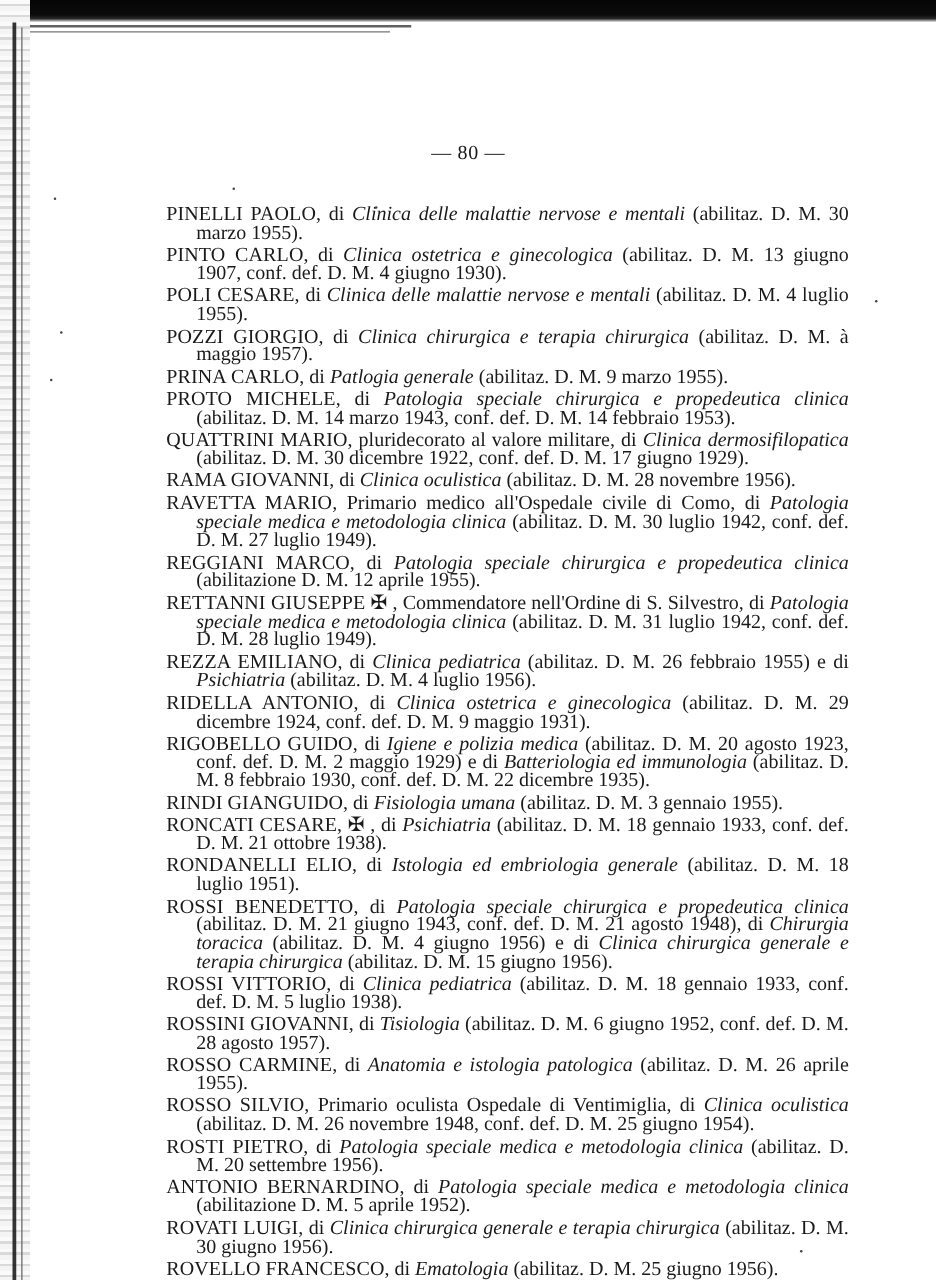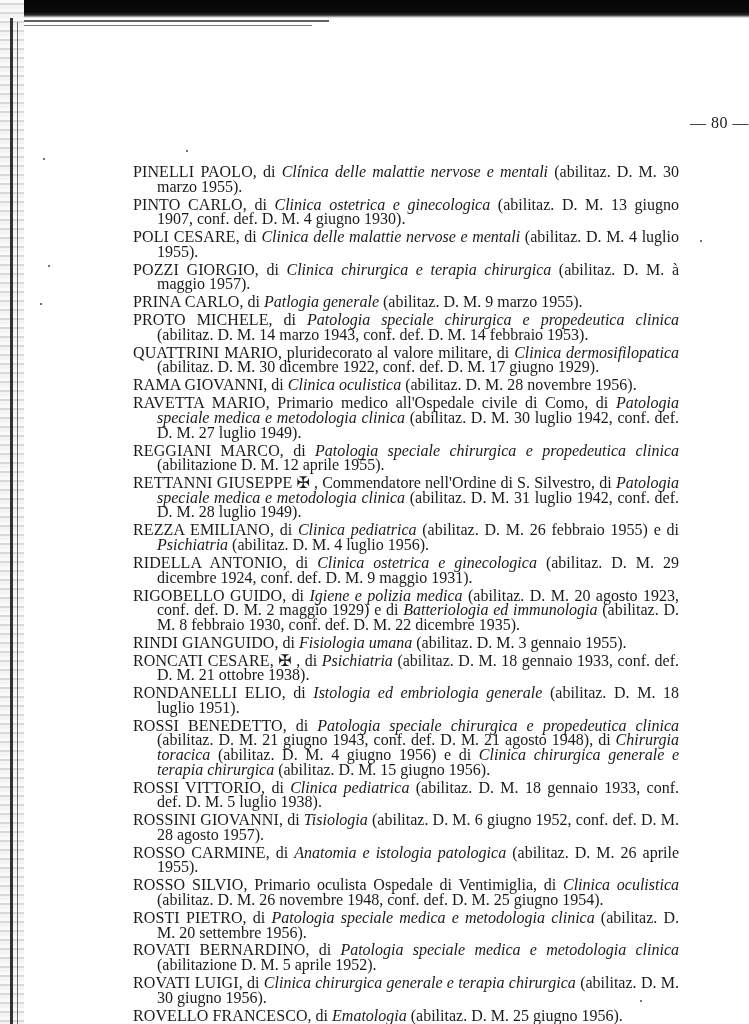--- a/index.html
+++ b/index.html
@@ -26,21 +26,21 @@
   }
   .left-edge::before {
     content: ""; position: absolute; left: 10px; top: 18px; width: 3px; height: 1006px;
     background: #111; opacity: .85;
   }
   .left-edge::after {
     content: ""; position: absolute; left: 17px; top: 22px; width: 1px; height: 1002px;
     background: #666;
   }
   .page-number {
-    position: absolute; left: 0; top: 114px; width: 749px; text-align: right;
+    position: absolute; left: 0; top: 114px; width: 749px; text-align: center;
     font-size: 16px; letter-spacing: .5px;
   }
   .entries {
     position: absolute; left: 133px; top: 165px; width: 546px;
     font-size: 16px; line-height: 14.6px;
   }
   .entry {
     text-align: justify; text-align-last: left;
     padding-left: 24px; text-indent: -24px;
     margin: 0 0 3.4px 0;
@@ -77,21 +77,21 @@
     <p class="entry"><span class="name">RIGOBELLO GUIDO</span><span>, di </span><i>Igiene e polizia medica</i><span> (abilitaz. D. M. 20 agosto 1923, conf. def. D. M. 2 maggio 1929) e di </span><i>Batteriologia ed immunologia</i><span> (abilitaz. D. M. 8 febbraio 1930, conf. def. D. M. 22 dicembre 1935).</span></p>
     <p class="entry"><span class="name">RINDI GIANGUIDO</span><span>, di </span><i>Fisiologia umana</i><span> (abilitaz. D. M. 3 gennaio 1955).</span></p>
     <p class="entry"><span class="name">RONCATI CESARE</span><span>, ✠ , di </span><i>Psichiatria</i><span> (abilitaz. D. M. 18 gennaio 1933, conf. def. D. M. 21 ottobre 1938).</span></p>
     <p class="entry"><span class="name">RONDANELLI ELIO</span><span>, di </span><i>Istologia ed embriologia generale</i><span> (abilitaz. D. M. 18 luglio 1951).</span></p>
     <p class="entry"><span class="name">ROSSI BENEDETTO</span><span>, di </span><i>Patologia speciale chirurgica e propedeutica clinica</i><span> (abilitaz. D. M. 21 giugno 1943, conf. def. D. M. 21 agosto 1948), di </span><i>Chirurgia toracica</i><span> (abilitaz. D. M. 4 giugno 1956) e di </span><i>Clinica chirurgica generale e terapia chirurgica</i><span> (abilitaz. D. M. 15 giugno 1956).</span></p>
     <p class="entry"><span class="name">ROSSI VITTORIO</span><span>, di </span><i>Clinica pediatrica</i><span> (abilitaz. D. M. 18 gennaio 1933, conf. def. D. M. 5 luglio 1938).</span></p>
     <p class="entry"><span class="name">ROSSINI GIOVANNI</span><span>, di </span><i>Tisiologia</i><span> (abilitaz. D. M. 6 giugno 1952, conf. def. D. M. 28 agosto 1957).</span></p>
     <p class="entry"><span class="name">ROSSO CARMINE</span><span>, di </span><i>Anatomia e istologia patologica</i><span> (abilitaz. D. M. 26 aprile 1955).</span></p>
     <p class="entry"><span class="name">ROSSO SILVIO</span><span>, Primario oculista Ospedale di Ventimiglia, di </span><i>Clinica oculistica</i><span> (abilitaz. D. M. 26 novembre 1948, conf. def. D. M. 25 giugno 1954).</span></p>
     <p class="entry"><span class="name">ROSTI PIETRO</span><span>, di </span><i>Patologia speciale medica e metodologia clinica</i><span> (abilitaz. D. M. 20 settembre 1956).</span></p>
-    <p class="entry"><span class="name">ROVATI BERNARDINO</span><span>, di </span><i>Patologia speciale medica e metodologia clinica</i><span> (abilitazione D. M. 5 aprile 1952).</span></p>
+    <p class="entry"><span class="name">ANTONIO BERNARDINO</span><span>, di </span><i>Patologia speciale medica e metodologia clinica</i><span> (abilitazione D. M. 5 aprile 1952).</span></p>
     <p class="entry"><span class="name">ROVATI LUIGI</span><span>, di </span><i>Clinica chirurgica generale e terapia chirurgica</i><span> (abilitaz. D. M. 30 giugno 1956).</span></p>
     <p class="entry"><span class="name">ROVELLO FRANCESCO</span><span>, di </span><i>Ematologia</i><span> (abilitaz. D. M. 25 giugno 1956).</span></p>
   </div>
 
 <div class="speck" style="left:186px;top:150px"></div>
 <div class="speck" style="left:300px;top:165px"></div>
 <div class="speck" style="left:43px;top:158px"></div>
 <div class="speck" style="left:48px;top:265px"></div>
 <div class="speck" style="left:40px;top:303px"></div>
 <div class="speck" style="left:700px;top:240px"></div>

